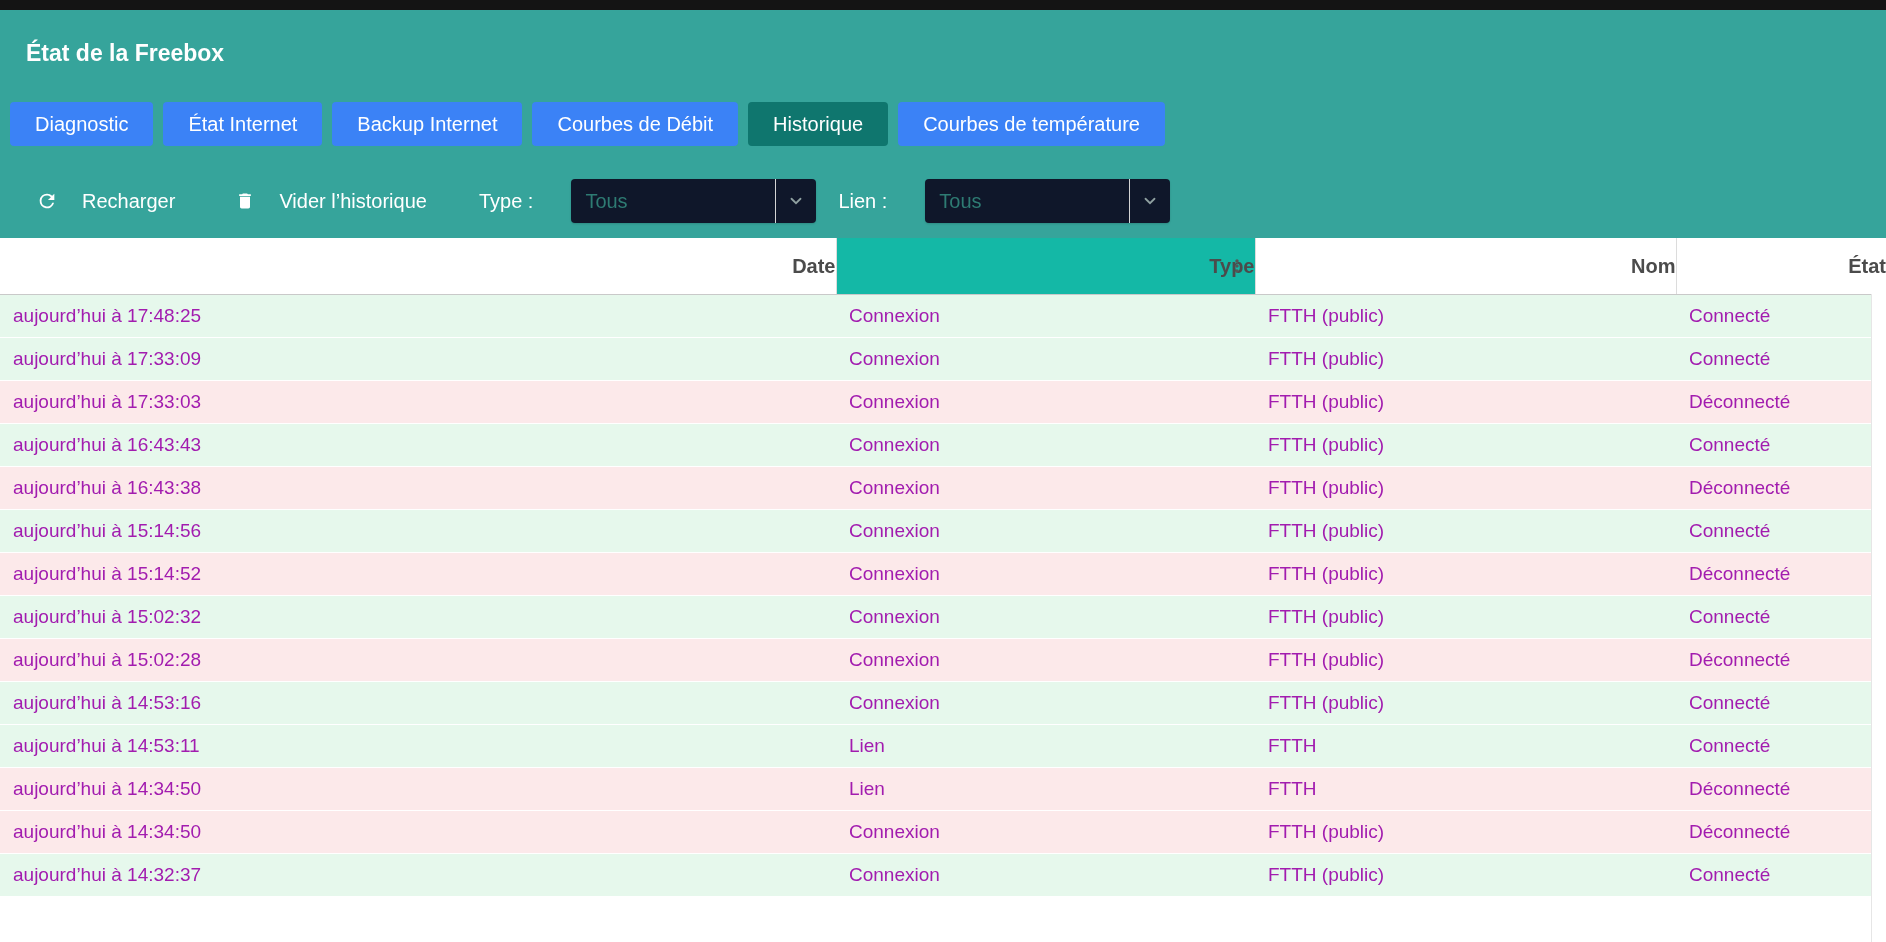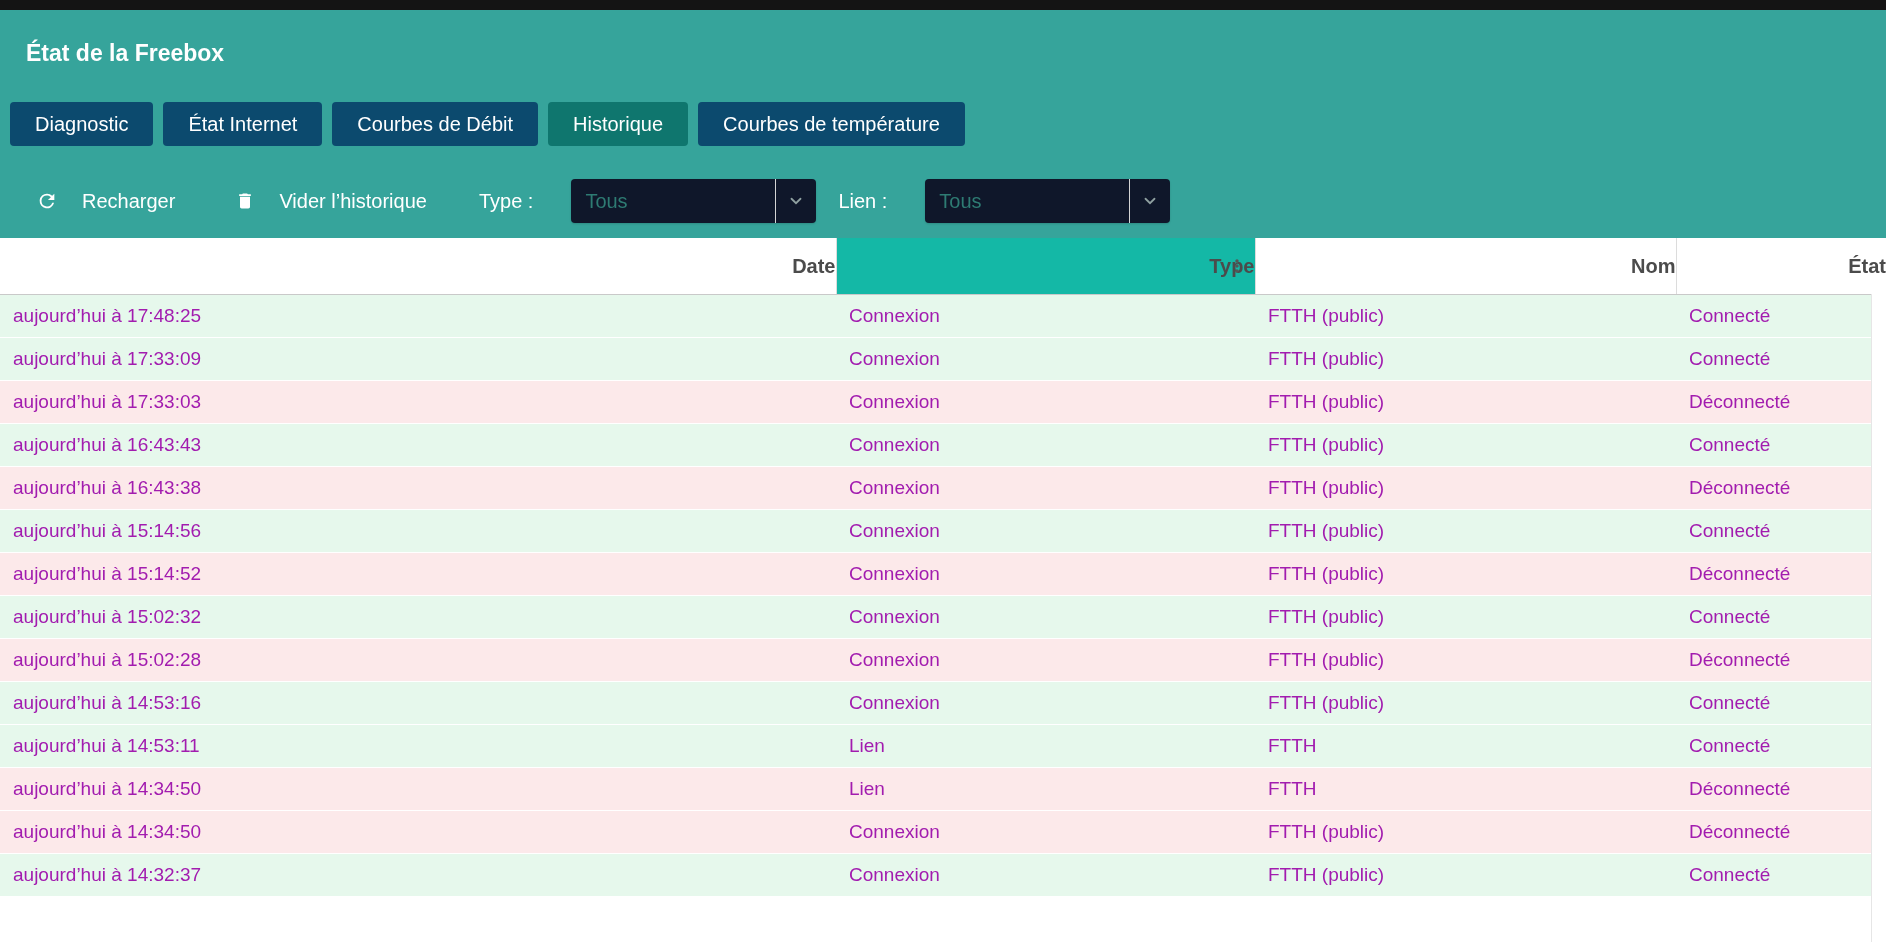--- a/index.html
+++ b/index.html
@@ -15,21 +15,21 @@
 
   .page-title {
     margin: 0; padding: 28px 0 0 26px;
     font-size: 23px; line-height: 30px; font-weight: bold; color: #ffffff;
   }
 
   .tabs { display: flex; gap: 10px; margin: 34px 0 0 10px; }
   .tab {
     height: 44px; padding: 0 25px;
     border: none; border-radius: 4px;
-    background: #0c4a6e; color: #ffffff;
+    background: #3b82f6; color: #ffffff;
     font-size: 20px; font-family: inherit;
     display: flex; align-items: center;
     cursor: pointer; white-space: nowrap;
   }
   .tab.active { background: #0f766e; }
 
   .toolbar { display: flex; align-items: center; margin: 33px 0 0 36px; height: 44px; }
   .tool-btn {
     display: flex; align-items: center; gap: 24px;
     background: none; border: none; padding: 0;
@@ -90,20 +90,21 @@
 <body>
 
 <div class="top-bar"></div>
 
 <div class="app-header">
   <h1 class="page-title">État de la Freebox</h1>
 
   <div class="tabs">
     <button class="tab">Diagnostic</button>
     <button class="tab">État Internet</button>
+    <button class="tab">Backup Internet</button>
     <button class="tab">Courbes de Débit</button>
     <button class="tab active">Historique</button>
     <button class="tab">Courbes de température</button>
   </div>
 
   <div class="toolbar">
     <button class="tool-btn">
       <span class="icn">
         <svg width="22" height="22" viewBox="0 0 24 24">
             <path fill="#ffffff" d="M17.65 6.35A7.95 7.95 0 0 0 12 4a8 8 0 1 0 7.73 10h-2.08A6 6 0 1 1 12 6c1.66 0 3.14.69 4.22 1.78L13 11h7V4l-2.35 2.35z"></path>

